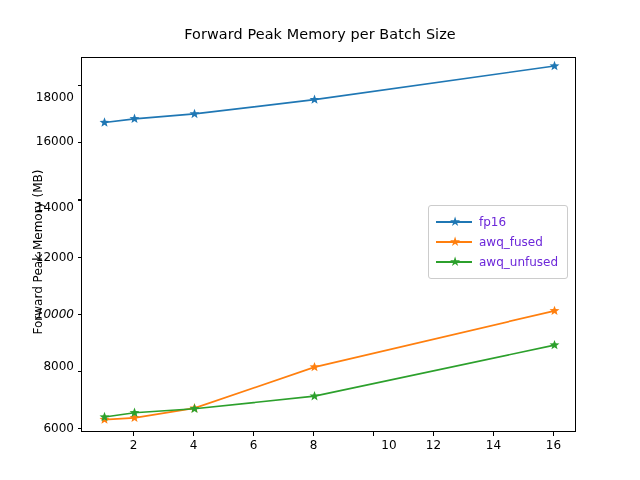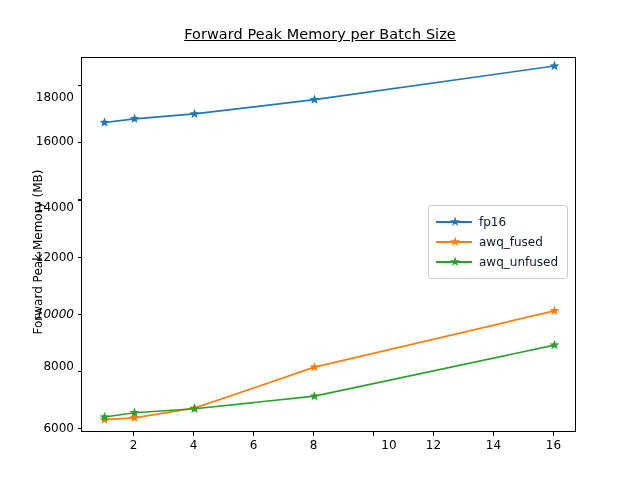--- a/index.html
+++ b/index.html
@@ -22,21 +22,20 @@
   }
   #chart-title {
     position: absolute;
     left: 0;
     top: 26px;
     width: 640px;
     text-align: center;
     font-size: 14.4px;
     color: #000000;
     letter-spacing: 0.1px;
-    text-decoration: underline;
   }
   #plot-area {
     position: absolute;
     left: 81px;
     top: 57px;
     width: 495px;
     height: 375px;
     border: 1.1px solid #000000;
     box-sizing: border-box;
     background: #ffffff;
@@ -138,21 +137,21 @@
     left: 13px;
     top: 0px;
     width: 12px;
     height: 14px;
     line-height: 14px;
     text-align: center;
     font-size: 13px;
   }
   .legend-text {
     font-size: 12px;
-    color: #0f172a;
+    color: #6d28d9;
     white-space: nowrap;
   }
 </style>
 </head>
 <body>
 
 <div id="figure">
 
   <div id="chart-title">Forward Peak Memory per Batch Size</div>
 

